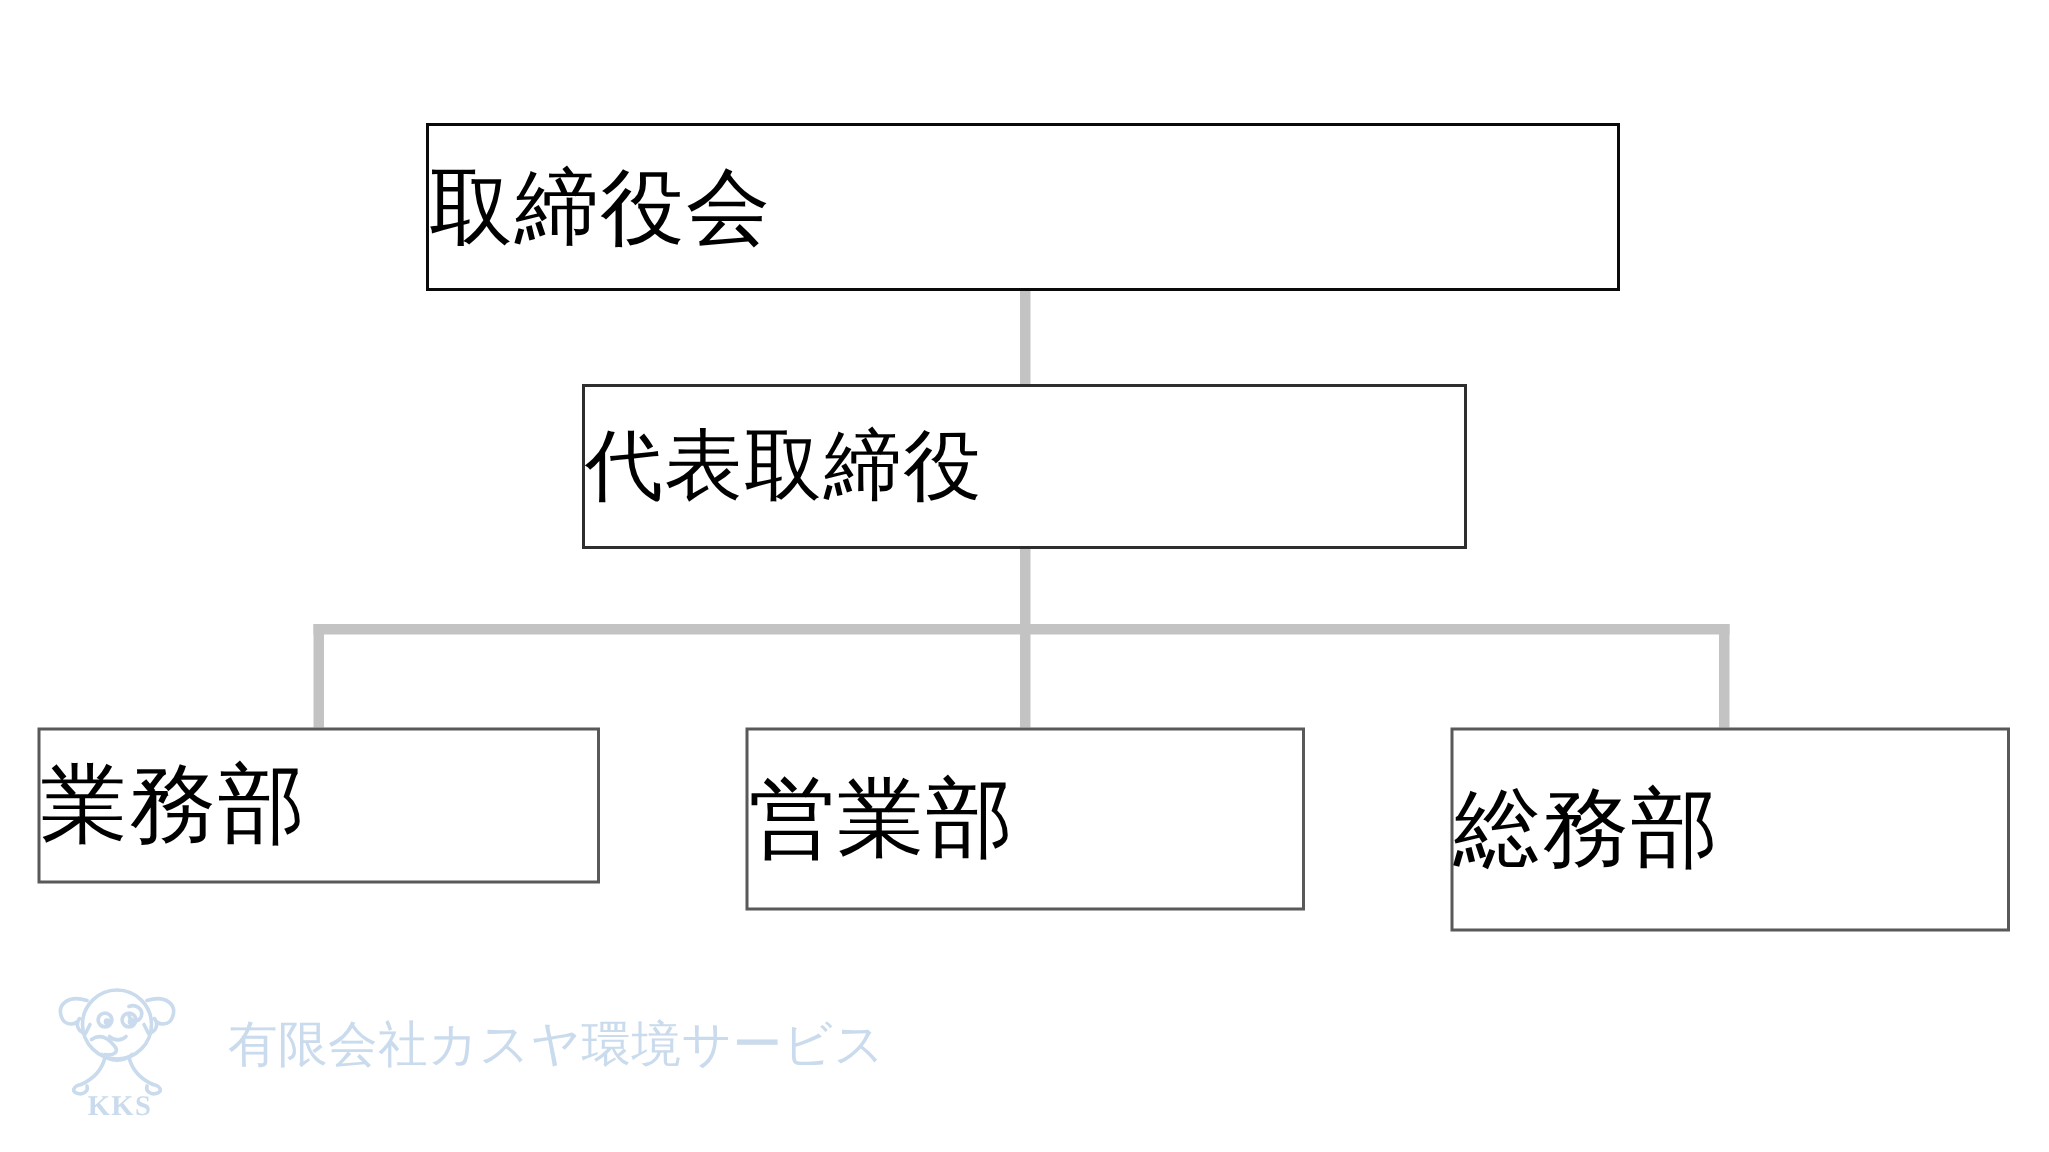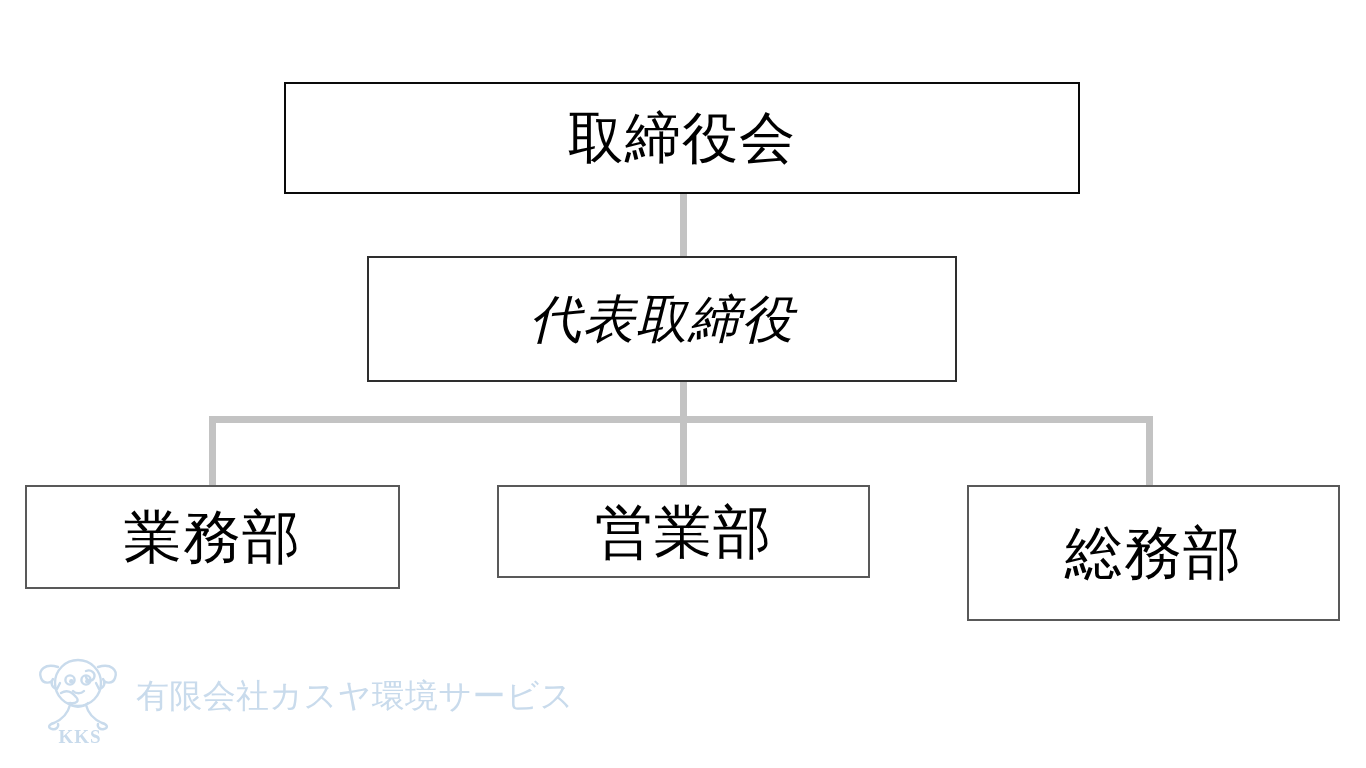--- a/index.html
+++ b/index.html
@@ -25,21 +25,21 @@
     background: #c3c3c3;
   }
 
   
   .org-box {
     position: absolute;
     box-sizing: border-box;
     background: #ffffff;
     display: flex;
     align-items: center;
-    justify-content: center;
+    justify-content: flex-start;
     color: #000000;
     z-index: 5;
   }
   .org-box.level-1 {
     border: 2px solid #0a0a0a;
   }
   .org-box.level-2 {
     border: 2px solid #2e2e2e;
   }
   .org-box.level-3 {
@@ -74,21 +74,21 @@
   }
   #mascot-wrap svg {
     display: block;
     width: 104px;
     height: 104px;
   }
   #company-name {
     font-size: 33px;
     color: #c9dbec;
     white-space: nowrap;
-    margin-left: 4px;
+    margin-left: 20px;
     letter-spacing: 0.01em;
     line-height: 1;
     text-align: center;
   }
   .mascot-kks {
     font-family: "Liberation Serif", "DejaVu Serif", serif;
     font-weight: bold;
     font-size: 19px;
     fill: #c9dbec;
     letter-spacing: 1px;
@@ -108,29 +108,29 @@
   <div class="connector" style="left:209px; top:416px; width:7px; height:70px;"></div>
 
   <div class="connector" style="left:680px; top:416px; width:7px; height:70px;"></div>
 
   <div class="connector" style="left:1146px; top:416px; width:7px; height:70px;"></div>
 
   <div class="org-box level-1" style="left:284px; top:82px; width:796px; height:112px;">
     <span class="org-label">取締役会</span>
   </div>
 
-  <div class="org-box level-2" style="left:367px; top:256px; width:590px; height:126px;font-style:italic;">
+  <div class="org-box level-2" style="left:388px; top:256px; width:590px; height:110px;">
     <span class="org-label">代表取締役</span>
   </div>
 
   <div class="org-box level-3" style="left:25px; top:485px; width:375px; height:104px;">
     <span class="org-label">業務部</span>
   </div>
 
-  <div class="org-box level-3" style="left:497px; top:485px; width:373px; height:93px;">
+  <div class="org-box level-3" style="left:497px; top:485px; width:373px; height:122px;">
     <span class="org-label">営業部</span>
   </div>
 
   <div class="org-box level-3" style="left:967px; top:485px; width:373px; height:136px;">
     <span class="org-label">総務部</span>
   </div>
 
   <div id="watermark">
     <div id="mascot-wrap">
       <svg viewBox="0 0 104 104" xmlns="http://www.w3.org/2000/svg" aria-hidden="true">

